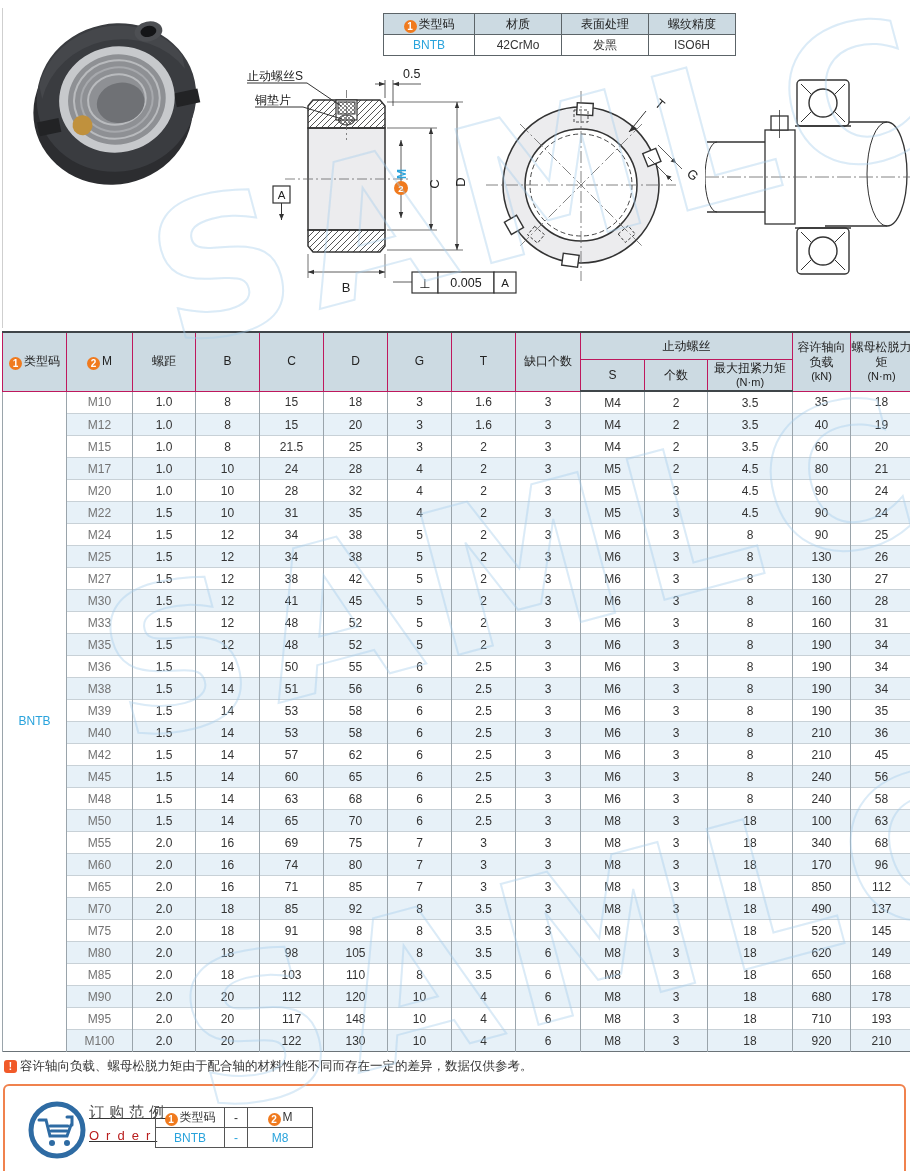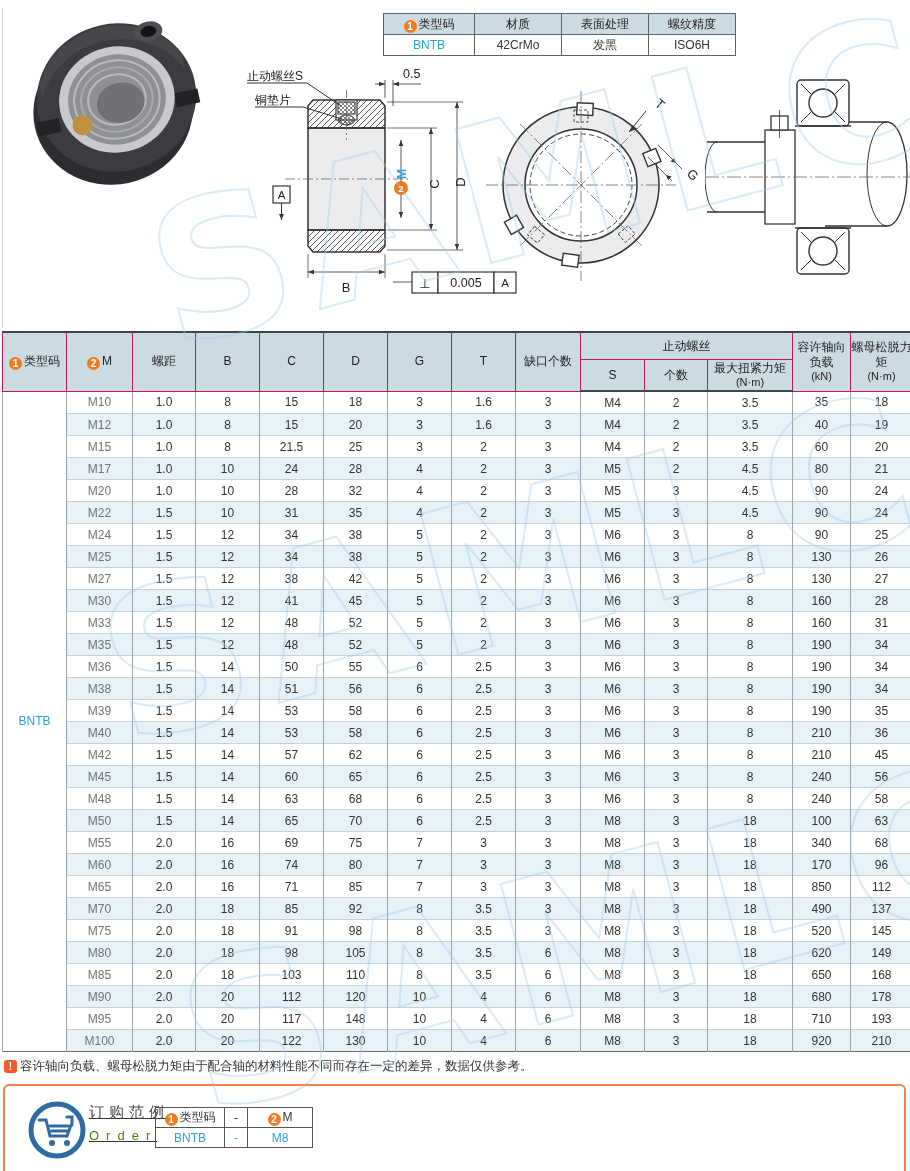--- a/index.html
+++ b/index.html
@@ -46,21 +46,21 @@
   
   .note{position:absolute;left:4px;top:1058px;font-size:12.5px;color:#333;z-index:2;display:flex;align-items:center;}
   .note-icon{display:inline-block;width:13px;height:13px;border-radius:3px;background:#f15a29;color:#fff;
       font-size:10px;line-height:13px;text-align:center;font-weight:bold;margin-right:3px;flex:0 0 auto;}
 
   
   .footer{position:absolute;left:3px;top:1084px;width:899px;height:110px;border:2px solid #f0824d;
       border-radius:6px;background:#fff;z-index:2;}
   .order-title{position:absolute;left:84px;top:17px;width:105px;text-decoration:underline;}
   .order-title .cn{font-size:15px;color:#4a4a4a;letter-spacing:5px;}
-  .order-title .en{font-size:13px;color:#4d7c0f;letter-spacing:7px;margin-top:6px;}
+  .order-title .en{font-size:13px;color:#b91c1c;letter-spacing:7px;margin-top:6px;}
   .order-table{position:absolute;left:150px;top:21px;border-collapse:collapse;}
   .order-table th,.order-table td{border:1.5px solid #555;font-size:12px;font-weight:normal;
       text-align:center;padding:0 4px;height:19px;}
   .order-table .oc1{width:60px}.order-table .oc2{width:14px}.order-table .oc3{width:56px}
 
   svg text{font-family:"Liberation Sans","DejaVu Sans",sans-serif;}
   .dwg{z-index:3;}
 </style>
 </head>
 <body>

